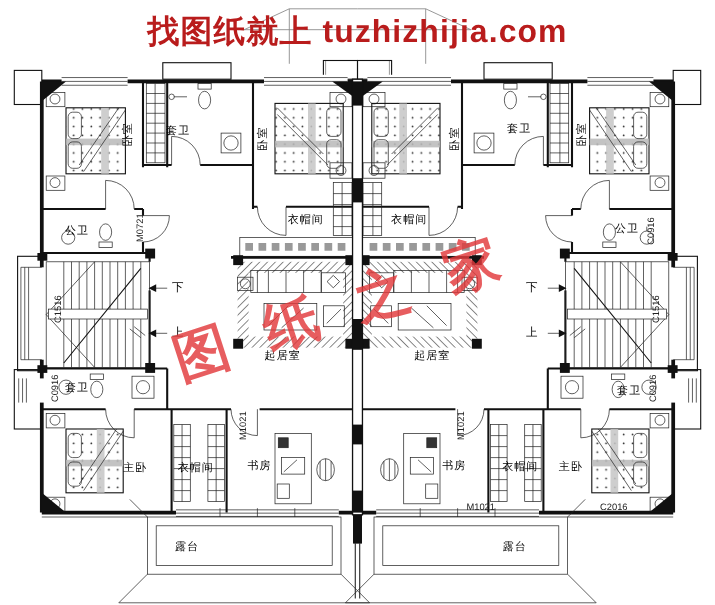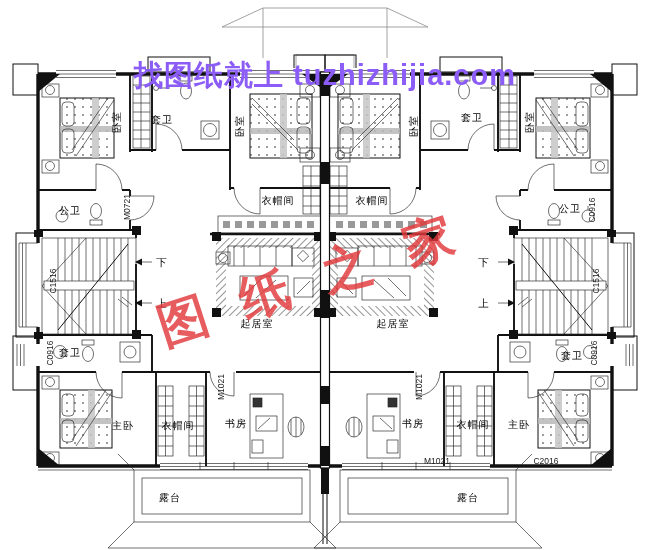--- a/index.html
+++ b/index.html
@@ -280,19 +280,19 @@
       <span class="lbl dir" style="left: 484px; top: 303px;">上</span>
       <span class="lbl v code" style="left: 127px; top: 207px;">M0721</span>
       <span class="lbl v code" style="left: 53px; top: 281px;">C1516</span>
       <span class="lbl v code" style="left: 50px; top: 353px;">C0916</span>
       <span class="lbl v code" style="left: 592px; top: 210px;">C0916</span>
       <span class="lbl v code" style="left: 596px; top: 281px;">C1516</span>
       <span class="lbl v code" style="left: 594px; top: 353px;">C0916</span>
       <span class="lbl v code" style="left: 221px; top: 387px;">M1021</span>
       <span class="lbl v code" style="left: 419px; top: 387px;">M1021</span>
       <span class="lbl code" style="left: 437px; top: 461px;">M1021</span>
-      <span class="lbl code" style="left: 546px; top: 461px;">C2016</span>
+      <span class="lbl code" style="left: 558px; top: 461px;">C2016</span>
     </div>
 
   <div id="watermark" style="color: rgb(226, 58, 60);">图纸之家</div>
 
-  <div id="header-banner" style="color: #8b5cf6; margin-top: 47px;">找图纸就上 tuzhizhijia.com</div>
+  <div id="header-banner" style="color: #b91c1c;">找图纸就上 tuzhizhijia.com</div>
 </div>
 
 </body></html>

